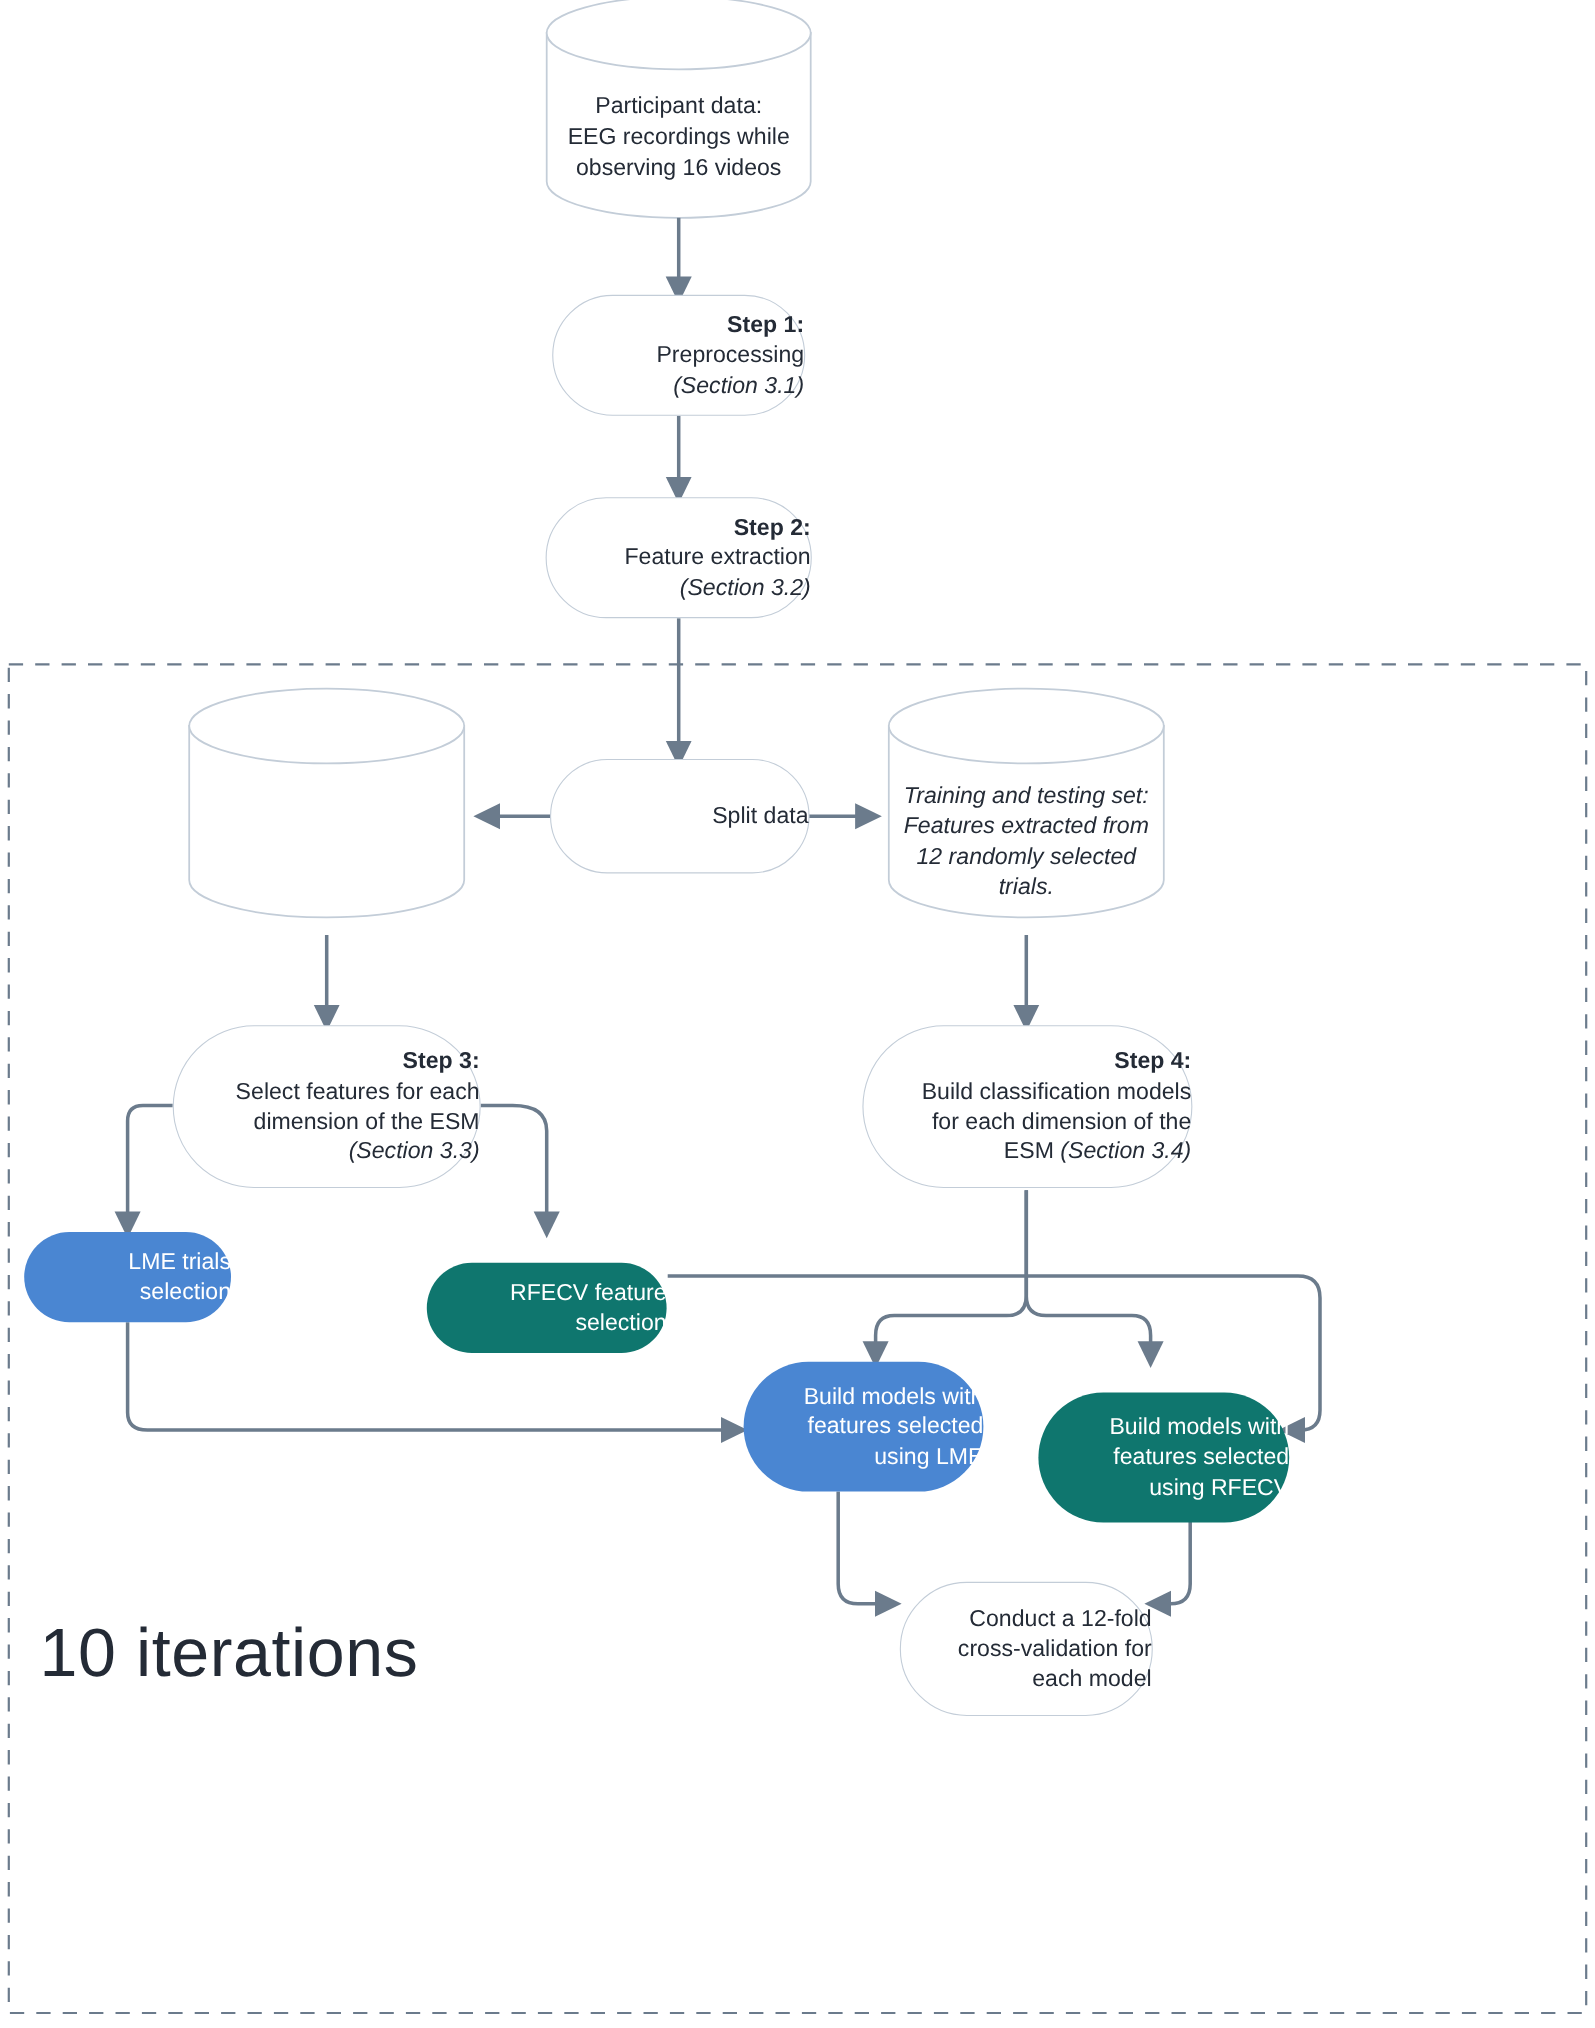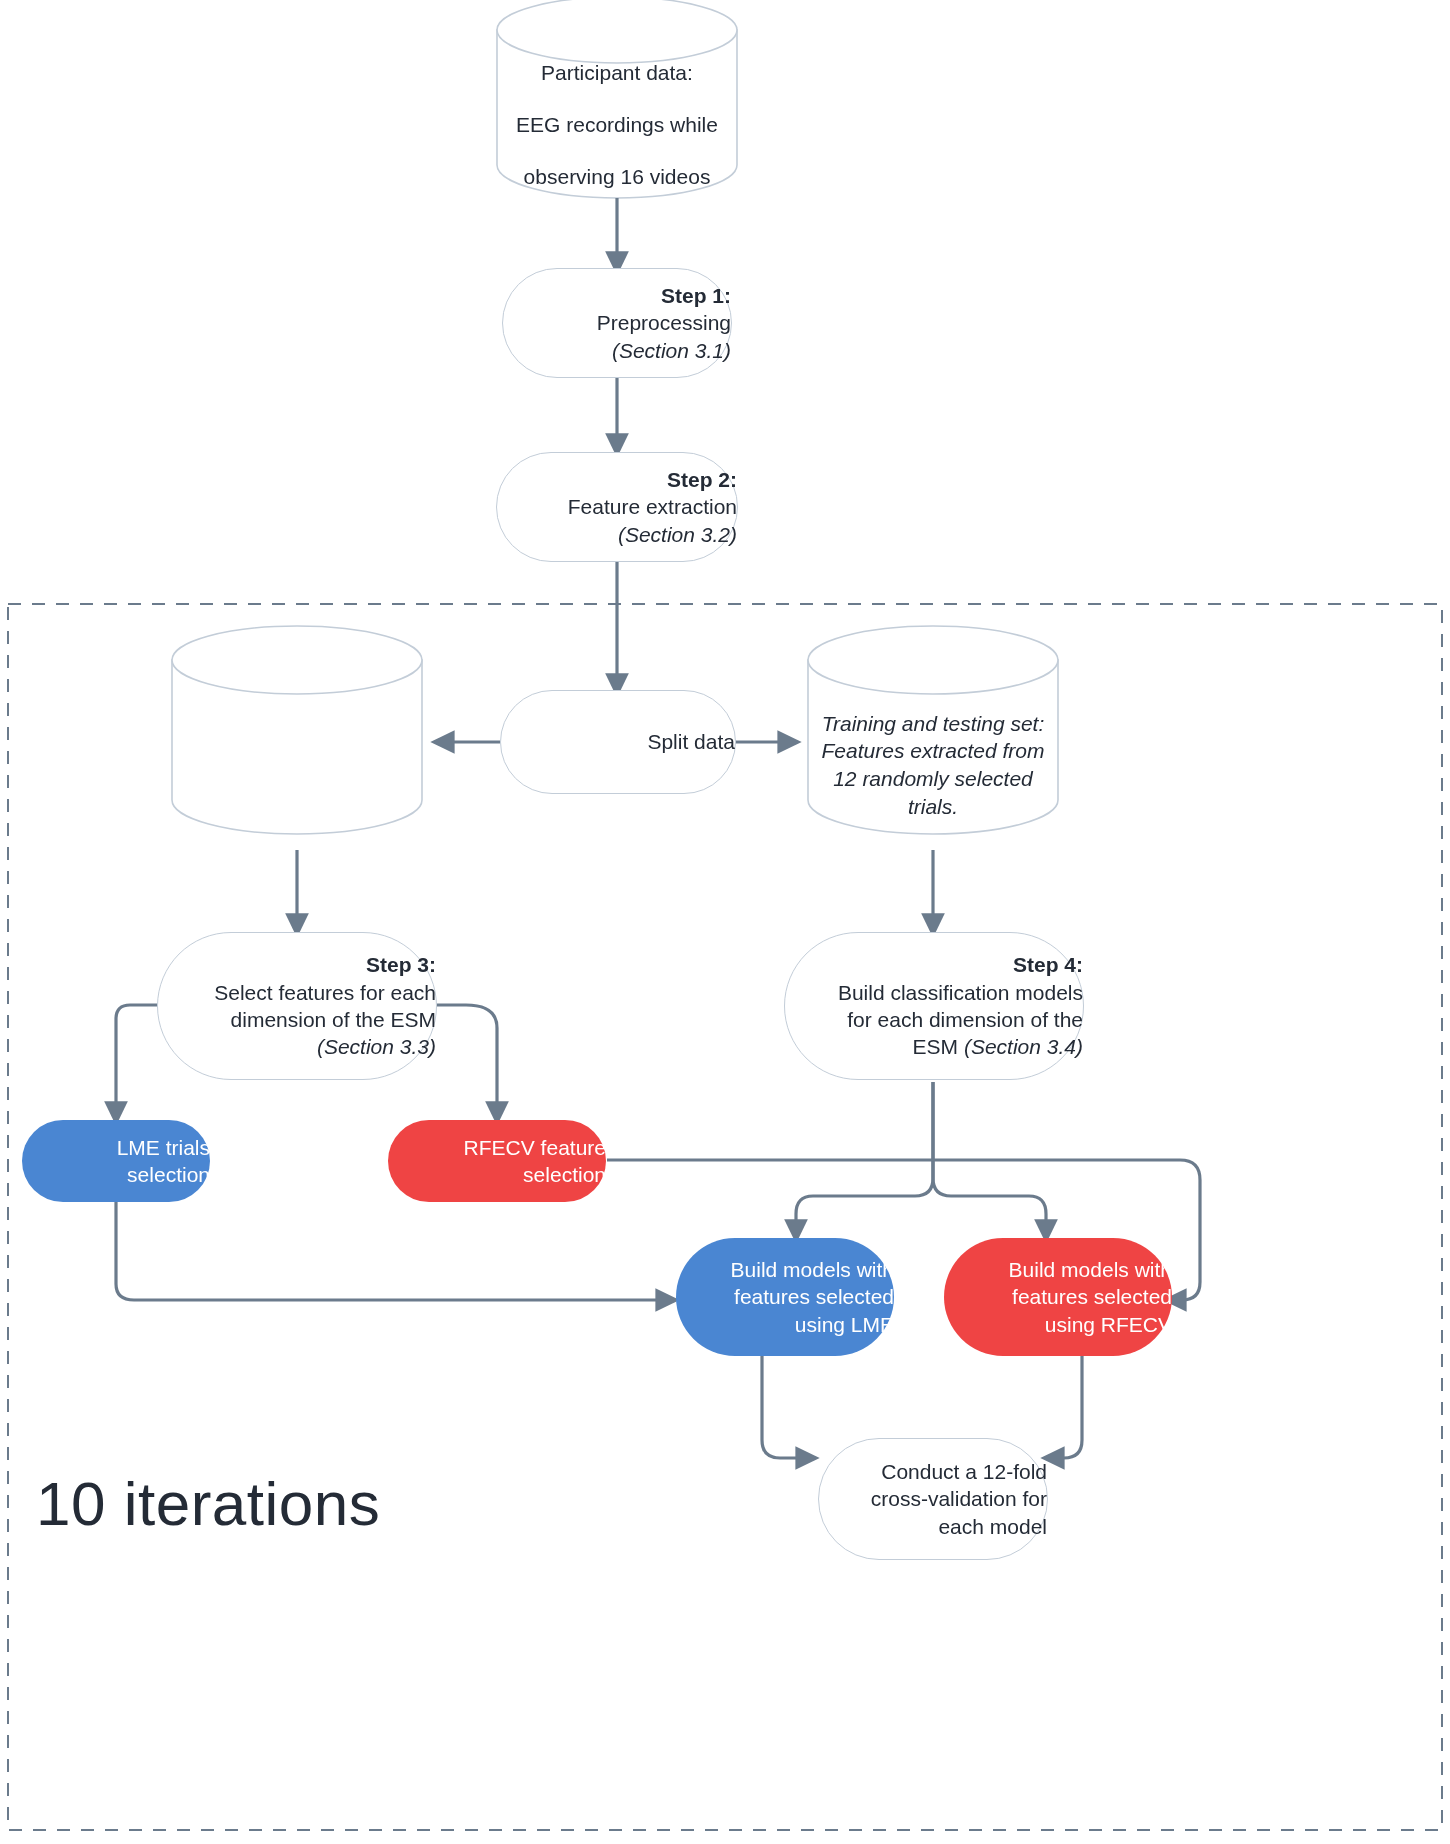--- a/index.html
+++ b/index.html
@@ -26,21 +26,21 @@
   }
 
   .pill {
     border: 1.5px solid #c3cdd8;
     border-radius: 999px;
     background: #ffffff;
   }
   .pill-sm { border-radius: 60px; }
 
   .fill-blue  { background: #4a86d2; border: none; color: #ffffff; }
-  .fill-green { background: #ef4444; border: none; color: #ffffff; }
+  .fill-green { background: #0f766e; border: none; color: #ffffff; margin-top: 28px; }
 
   .t  { font-size: 21px; }
   .t b { font-weight: bold; }
   .i  { font-style: italic; }
   .w  { color: #ffffff; }
 
   .cyl-text {
     position: absolute;
     display: flex; flex-direction: column;
     align-items: center; justify-content: center;
@@ -113,21 +113,21 @@
       <path d="M116,1202 L116,1284 Q116,1300 134,1300 L672,1300" marker-end="url(#ah)"></path>
 
       <path d="M607,1160 L1180,1160 Q1200,1160 1200,1180 L1200,1282 Q1200,1300 1182,1300 L1170,1300" marker-end="url(#ah)"></path>
 
       <path d="M762,1356 L762,1440 Q762,1458 780,1458 L812,1458" marker-end="url(#ah)"></path>
 
       <path d="M1082,1356 L1082,1440 Q1082,1458 1064,1458 L1048,1458" marker-end="url(#ah)"></path>
     </g>
   </svg>
 
-  <div class="cyl-text" style="left:497px; top:60px; width:240px; height:130px;gap:24px;">
+  <div class="cyl-text" style="left:497px; top:60px; width:240px; height:130px;">
     <div class="t">Participant data:</div>
     <div class="t">EEG recordings while</div>
     <div class="t">observing 16 videos</div>
   </div>
 
   <div class="node pill" style="left:502px; top:268px; width:230px; height:110px;">
     <div class="t"><b>Step 1:</b></div>
     <div class="t">Preprocessing</div>
     <div class="t i">(Section 3.1)</div>
   </div>

